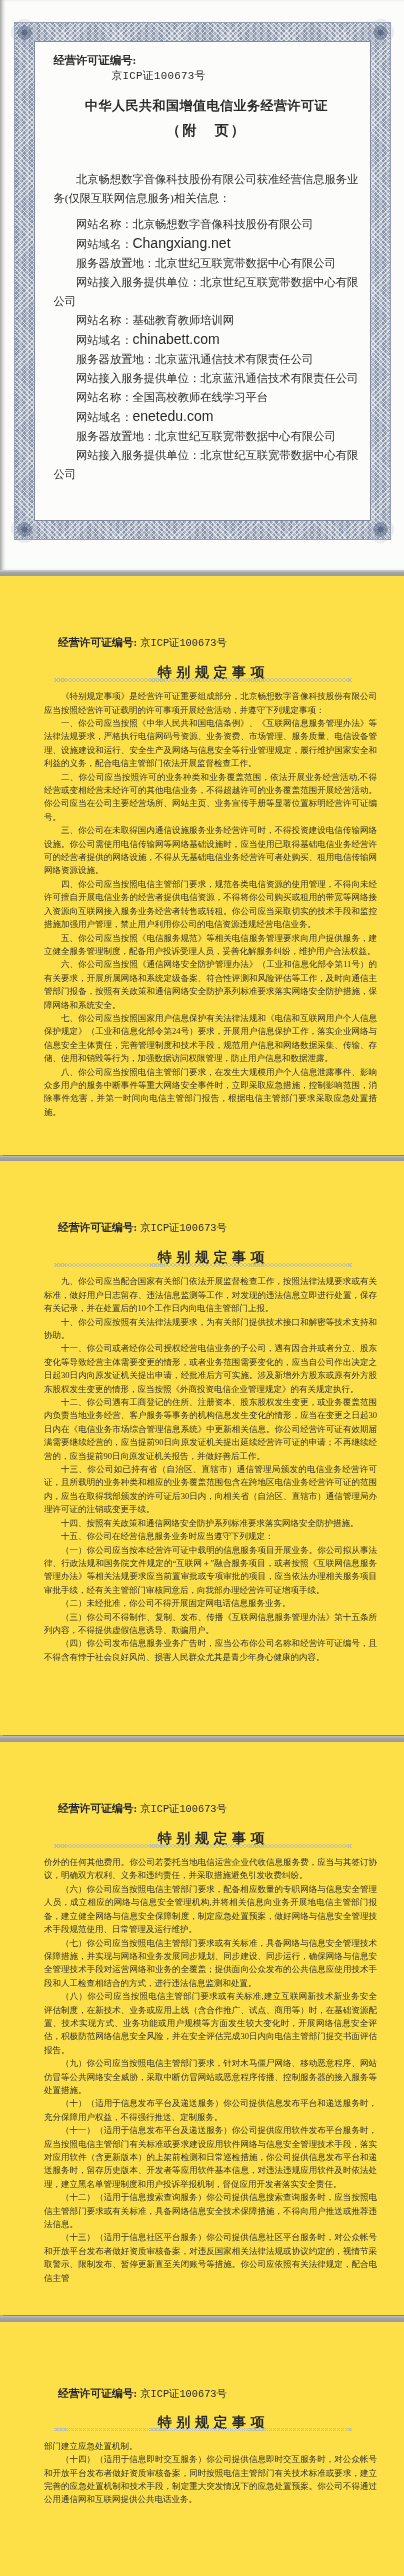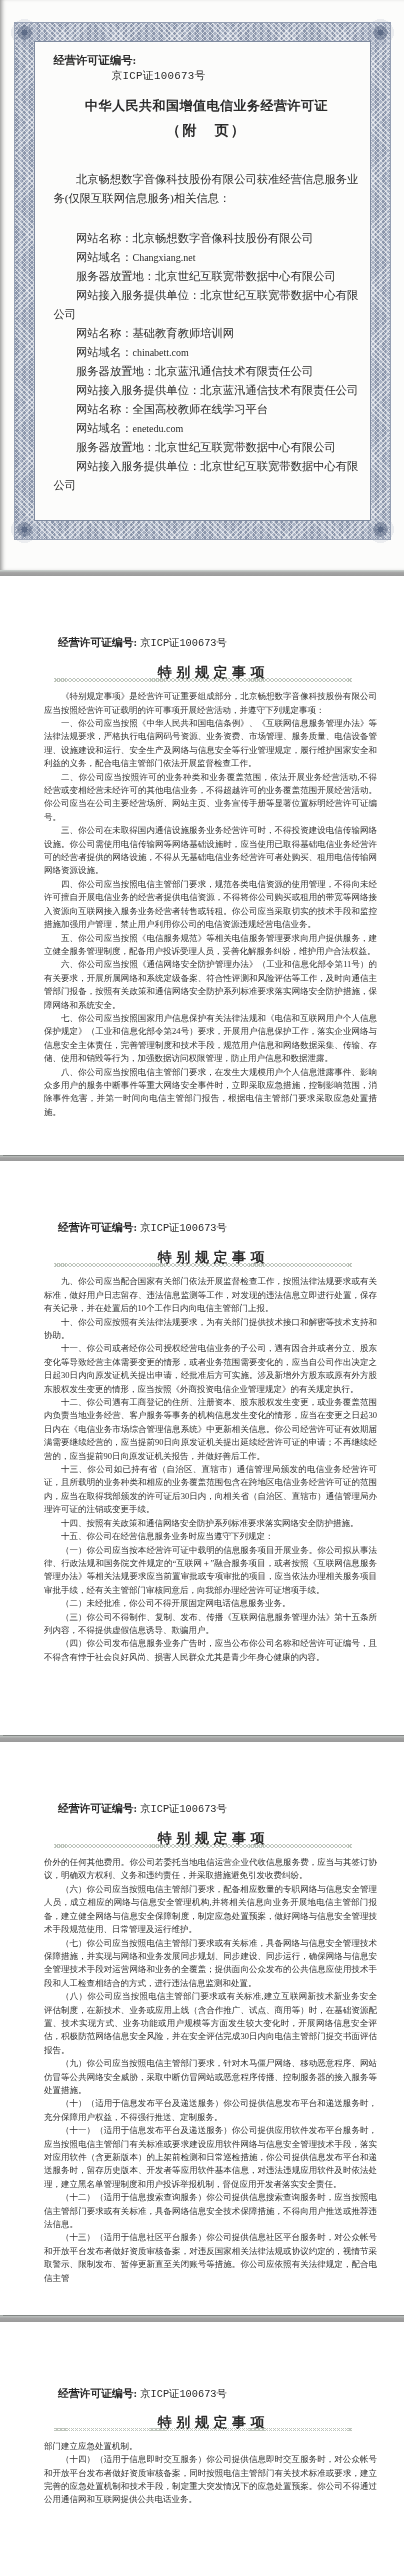--- a/index.html
+++ b/index.html
@@ -33,26 +33,26 @@
   .corner{position:absolute;width:27px;height:27px;
     background:radial-gradient(circle at 50% 50%, #5f6d88 0 3.1px, rgba(95,109,136,.55) 3.1px 7.2px, rgba(170,178,195,.2) 7.2px 13.4px, rgba(0,0,0,0) 13.4px);}
   .corner.tl{top:-4.1px;left:-4.1px}.corner.tr{top:-4.1px;right:-4.1px}
   .corner.bl{bottom:-4.1px;left:-4.1px}.corner.br{bottom:-4.1px;right:-4.1px}
 
   .cert-no-label{font-size:11.3px;font-weight:bold;margin:0;}
   .cert-no-value{font-size:10.8px;margin:1px 0 0 58px;font-family:"Liberation Mono","DejaVu Sans Mono",monospace;letter-spacing:0.3px;}
   .cert-title{font-size:13px;font-weight:bold;text-align:center;margin:13.4px 0 0 0;letter-spacing:0.5px;}
   .cert-subtitle{font-size:14px;font-weight:bold;text-align:center;margin:7.2px 0 0 0;letter-spacing:2.1px;}
   .cert-intro{font-size:11.3px;line-height:19px;margin:30px 0 0 0;text-indent:2em;}
-  .cert-fields{margin-top:21px;}
+  .cert-fields{margin-top:7px;}
   .cert-fields p{font-size:11.3px;line-height:19px;margin:0;text-indent:2em;}
-  .latin{font-family:Liberation Serif, serif;font-size:10px;}
+  .latin{font-family:Liberation Sans, sans-serif;font-size:14px;}
 
   
-  .prov{background:#ffffff;}
+  .prov{background:#fde047;}
   #page2{height:579px}#page3{height:574px}#page4{height:573px}#page5{height:552px}
   .prov-hdr{position:absolute;left:58px;top:60px;white-space:nowrap;}
   #page5 .prov-hdr{top:65px;}
   .prov-hdr .lbl{font-size:10.8px;font-weight:bold;}
   .prov-hdr .num{font-size:10.3px;margin-left:3.1px;font-family:"Liberation Mono","DejaVu Sans Mono",monospace;}
   .prov-title{position:absolute;top:77px;left:0;width:100%;text-align:center;
     font-size:14px;font-weight:bold;letter-spacing:4.6px;margin:11px;}
   #page5 .prov-title{top:81px;}
   .wavy{position:absolute;top:102px;left:50%;transform:translateX(-50%);
     width:298px;height:3.6px;opacity:.85;

